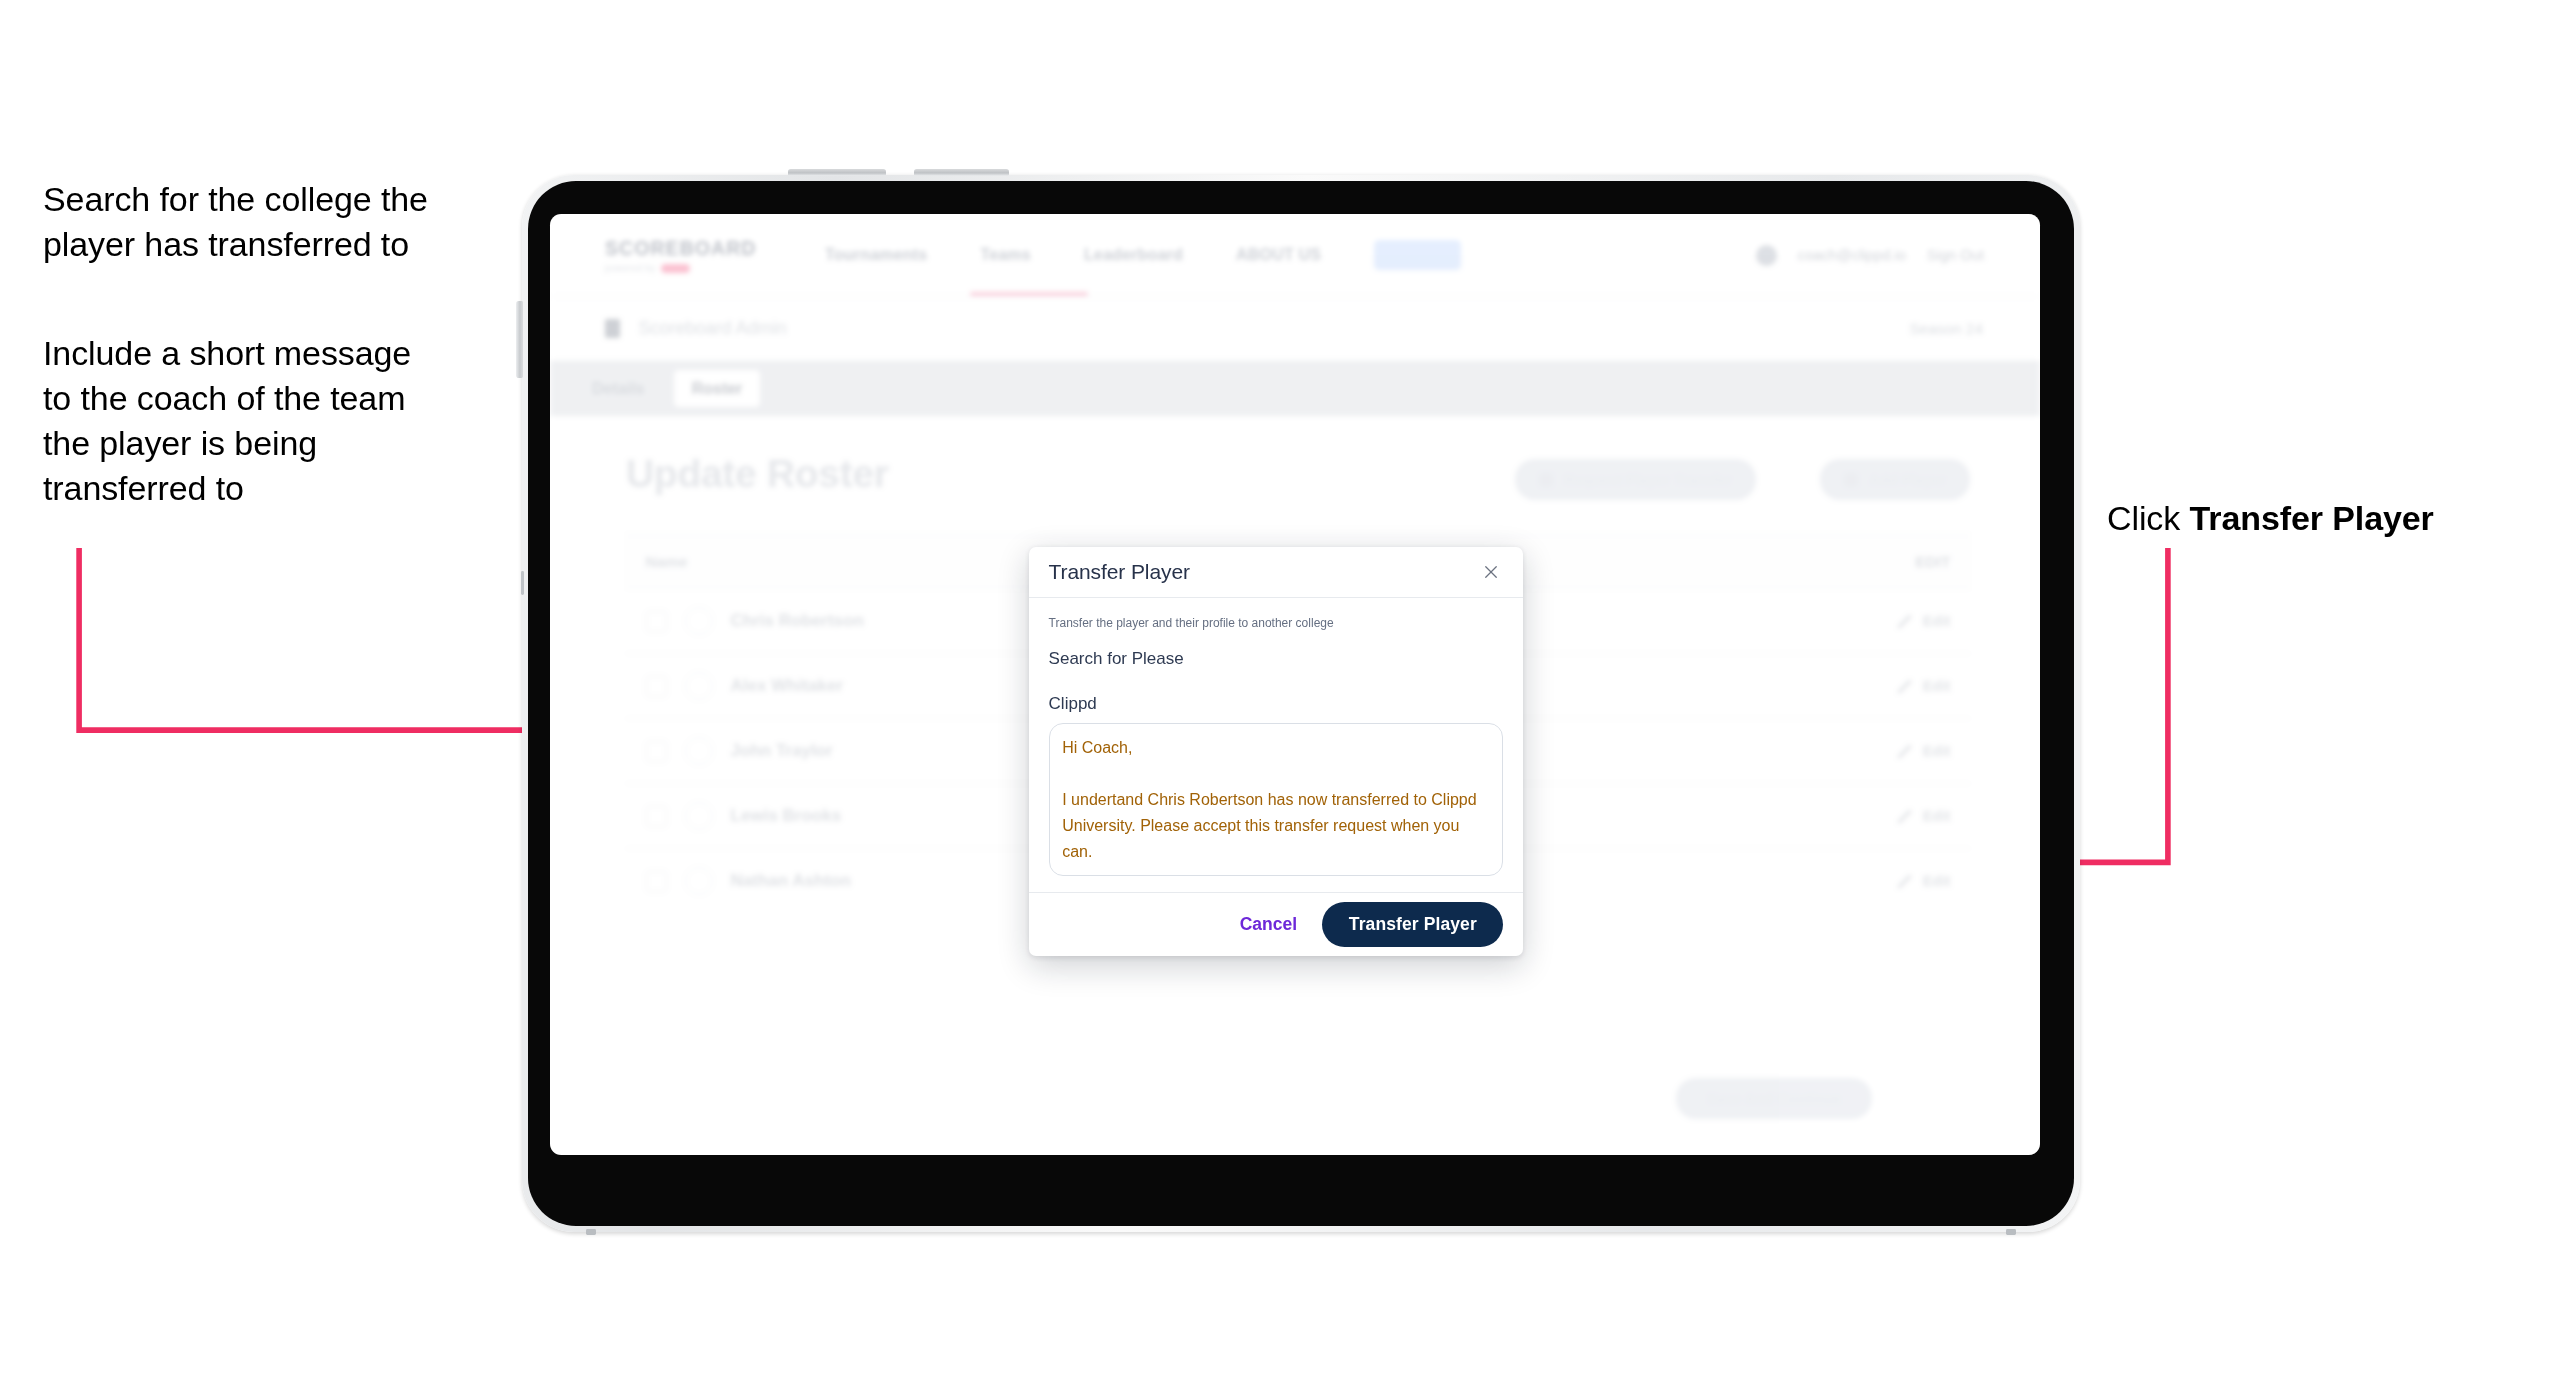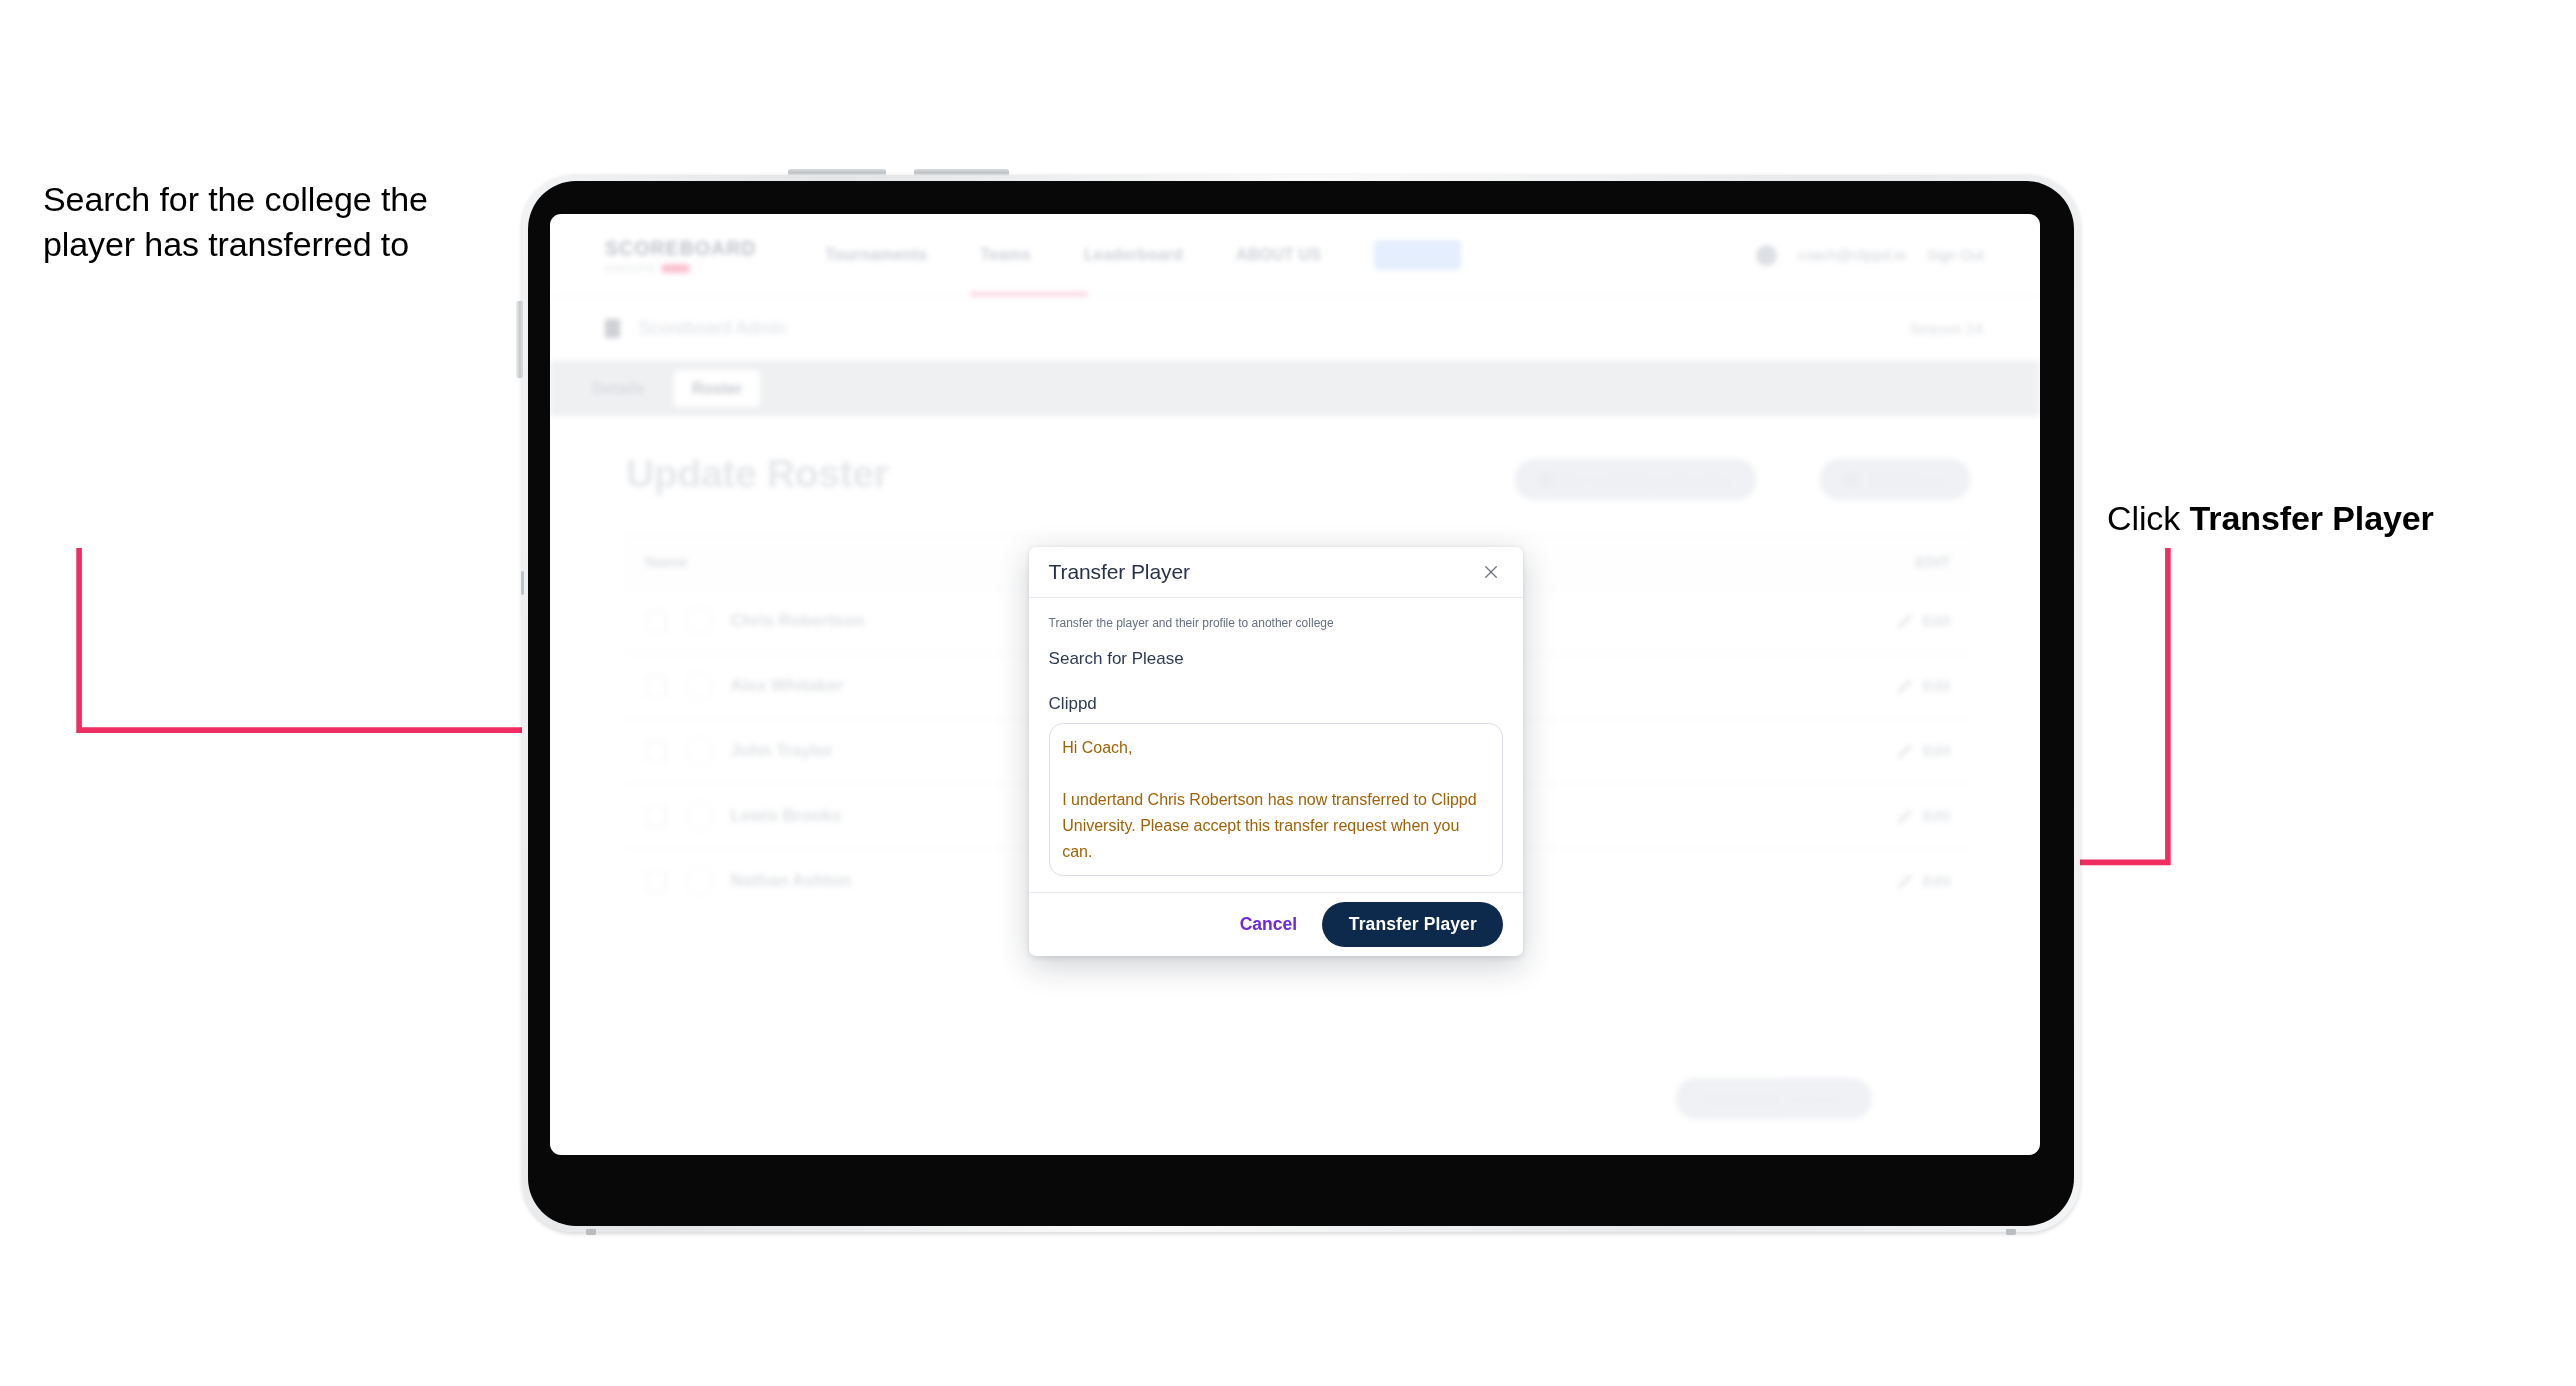--- a/index.html
+++ b/index.html
@@ -411,20 +411,24 @@
   }
 </style>
 </head>
 <body>
 
 <div id="stage">
 
   <div class="annot" id="annot-left-1">Search for the college the
 player has transferred to</div>
 
+  <div class="annot" id="annot-left-2">Include a short message
+to the coach of the team
+the player is being
+transferred to</div>
 
   <div class="annot" id="annot-right-1"><span>Click </span><b>Transfer Player</b></div>
 
   <svg id="arrows" viewBox="0 0 3680 1980" width="2576" height="1386">
 
     <g stroke="#ef2d62" stroke-width="8" fill="none" stroke-linecap="square" stroke-linejoin="miter">
       <path d="M 113 787 L 113 1043 L 1450 1043"></path>
       <polyline points="1412,1005 1456,1043 1412,1081" stroke-width="11" stroke-linecap="round" stroke-linejoin="round"></polyline>
     </g>
 

